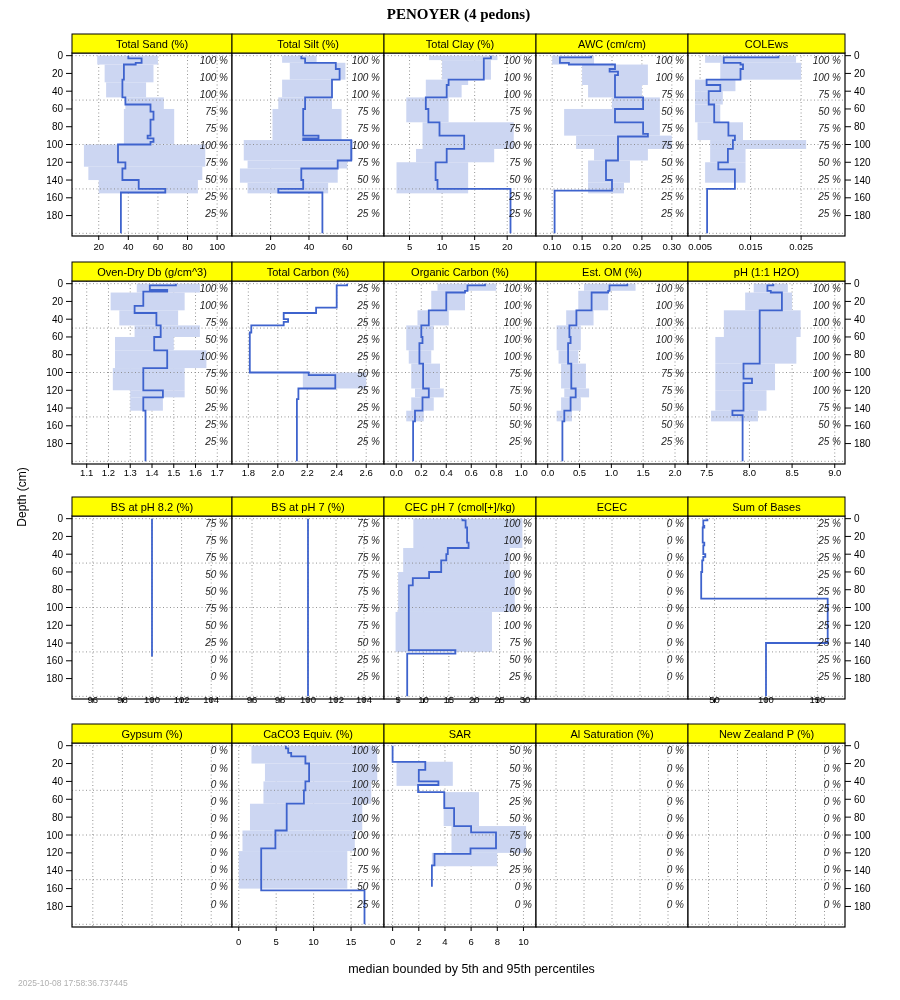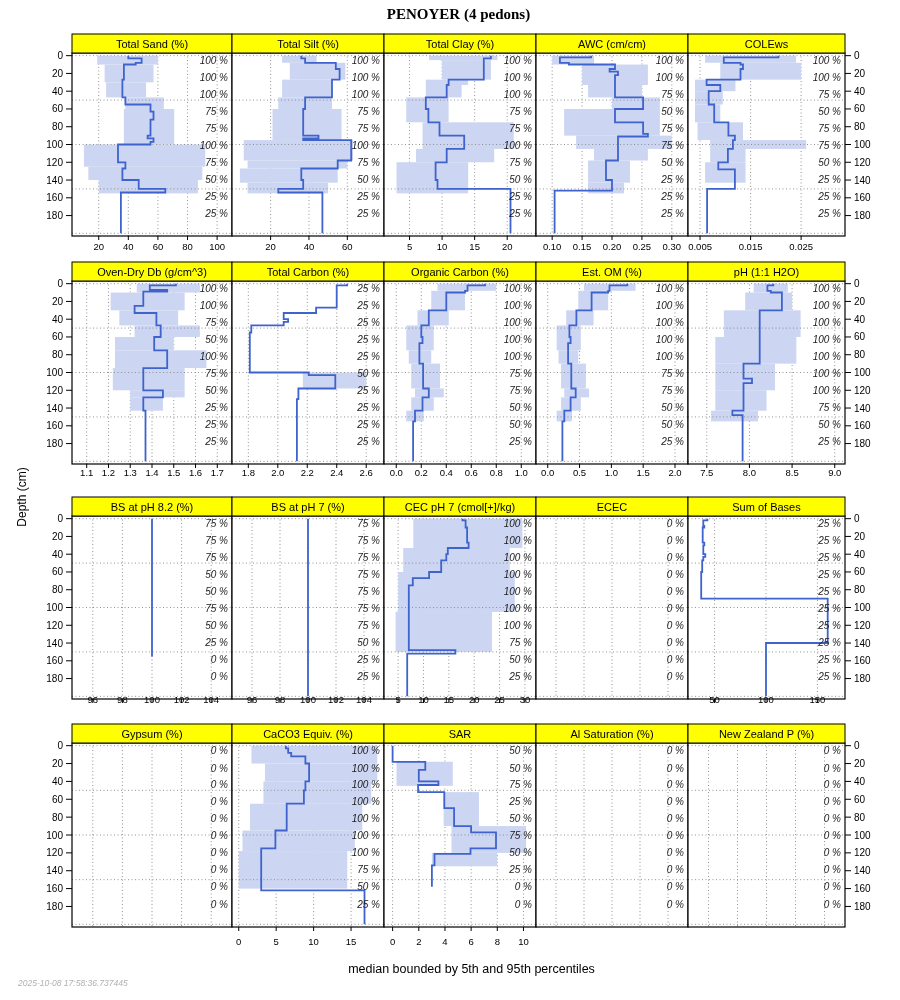--- a/index.html
+++ b/index.html
@@ -3,21 +3,21 @@
 <meta charset="utf-8">
 <style>
   html,body{margin:0;padding:0;background:#ffffff;}
   .fig{position:relative;width:900px;height:1000px;background:#fff;overflow:hidden;
        font-family:"Liberation Sans", sans-serif;color:#000;}
   .fig-title{position:absolute;top:6px;left:72px;width:773px;text-align:center;
              font-size:15px;font-weight:bold;font-family:Liberation Serif, serif;}
   .fig-caption{position:absolute;top:962px;left:85px;width:773px;text-align:center;
                font-size:12.5px;}
   .fig-timestamp{position:absolute;top:978px;left:18px;font-size:8.5px;color:#b0b0b0;
-                 font-style:italic;text-align:center;}
+                 text-align:center;}
   .fig-ylabel{position:absolute;top:490px;left:-28px;width:100px;text-align:center;
               font-size:12px;transform:rotate(-90deg);}
   svg{position:absolute;top:0;left:0;}
 </style>
 </head>
 <body>
 
 <div class="fig">
   <div class="fig-title">PENOYER (4 pedons)</div>
   <div class="fig-ylabel">Depth (cm)</div>

